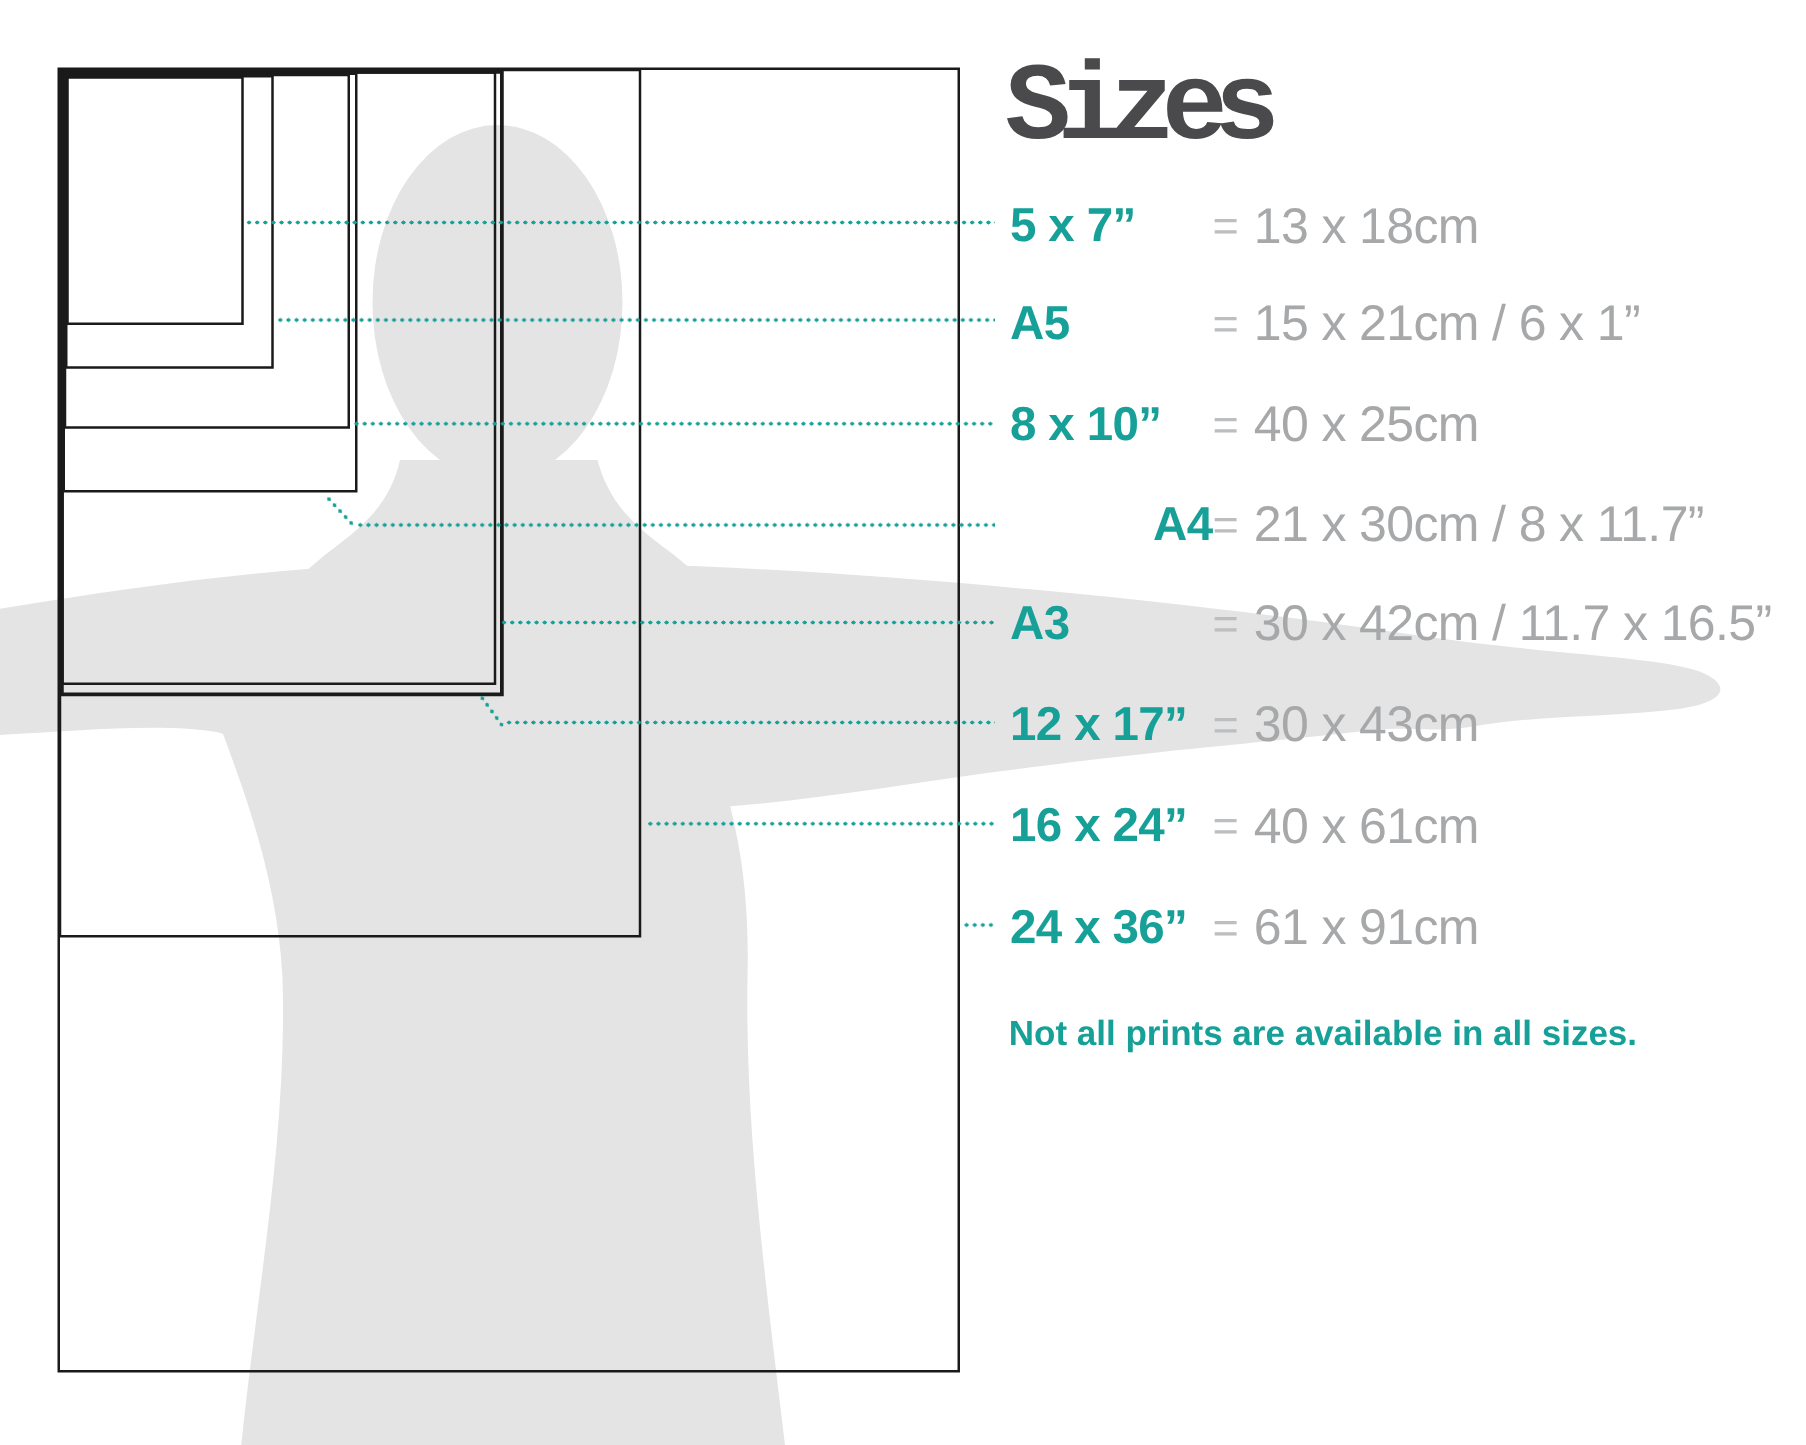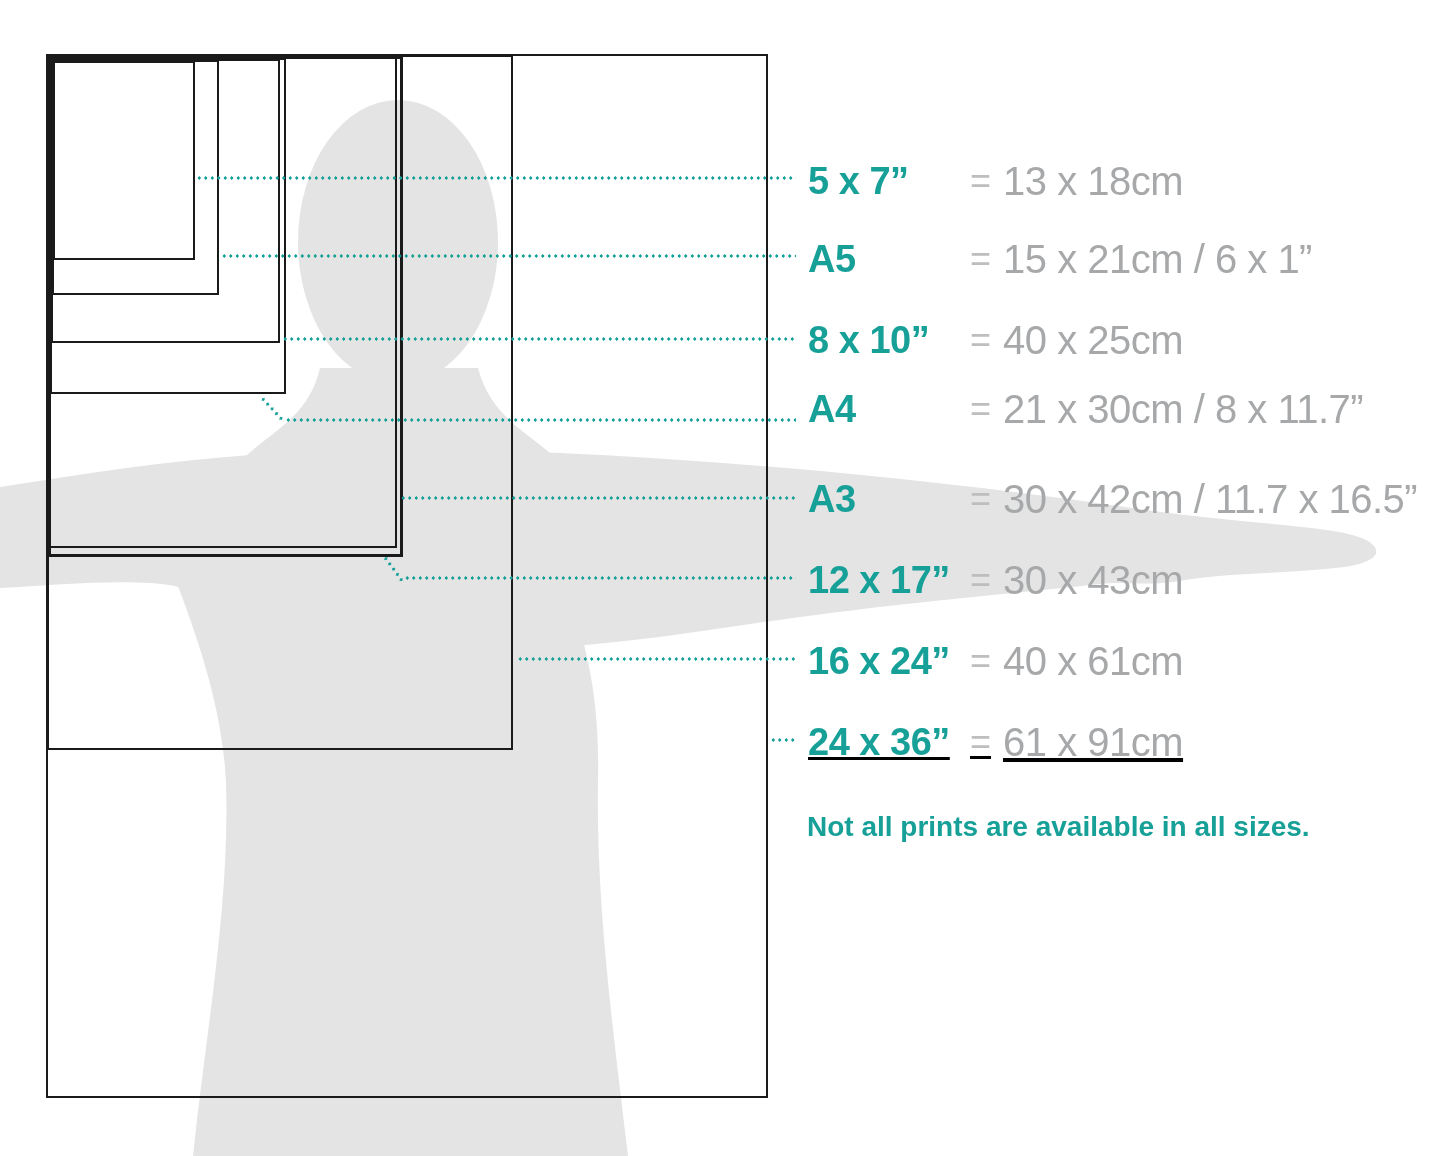--- a/index.html
+++ b/index.html
@@ -57,22 +57,22 @@
     color:var(--accent,#17a098);letter-spacing:-0.5px;
   }
   .row .eq{
     font-size:36px;color:var(--equals-gray,#bcbec0);
     margin-right:12px;font-weight:400;
   }
   .row .val{
     font-size:40px;color:var(--value-gray,#a6a8aa);
     letter-spacing:-0.5px;font-weight:400;
   }
-  .row1{top:159px;} .row2{top:237px;} .row3{top:318px;} .row4{top:387px;}
-  .row5{top:477px;} .row6{top:558px;} .row7{top:639px;} .row8{top:720px;text-decoration:underline;}
+  .row1{top:159px;} .row2{top:237px;} .row3{top:318px;} .row4{top:398px;text-align:right;}
+  .row5{top:477px;} .row6{top:558px;} .row7{top:639px;} .row8{top:720px;}
   
   .note{
     position:absolute;left:807px;top:811px;z-index:3;
     font-weight:700;font-size:28px;color:var(--accent,#17a098);
   }
 </style>
 </head>
 <body>
 
 <div id="canvas" style="--accent: #17a098; --value-gray: #a6a8aa; --equals-gray: #bcbec0; --title-gray: #4a4a4c; --silhouette: #e4e4e4; --line-black: #1a1a1a;">
@@ -120,20 +120,21 @@
   <div class="lead ld2"></div>
   <div class="lead ld3"></div>
   <div class="lead ld4d"></div>
   <div class="lead ld4"></div>
   <div class="lead ld5"></div>
   <div class="lead ld6d"></div>
   <div class="lead ld6"></div>
   <div class="lead ld7"></div>
   <div class="lead ld8"></div>
 
+  <div class="title">Sizes</div>
 
   <div class="row row1">
     <span class="lbl">5 x 7”</span>
     <span class="eq">=</span>
     <span class="val">13 x 18cm</span>
   </div>
   <div class="row row2">
     <span class="lbl">A5</span>
     <span class="eq">=</span>
     <span class="val">15 x 21cm / 6 x 1”</span>

